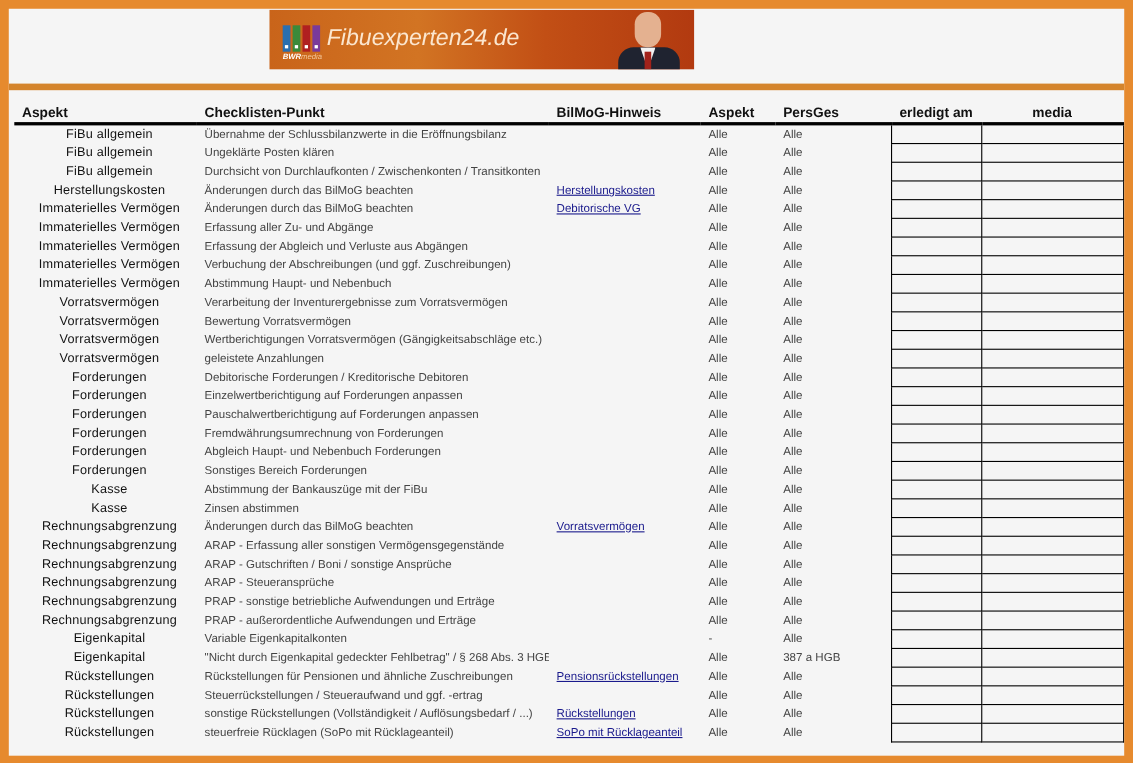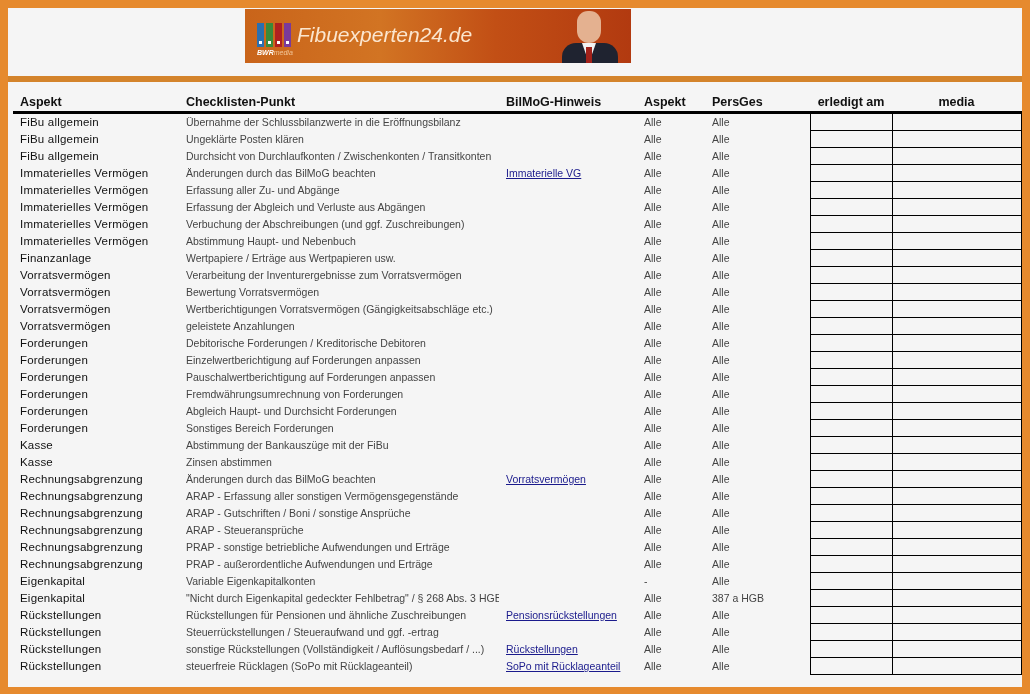--- a/index.html
+++ b/index.html
@@ -36,21 +36,21 @@
     table { position: absolute; left: 5px; top: 80px; border-collapse: collapse; table-layout: fixed; width: 1008px; }
     th {
       font-weight: bold; font-size: 12.5px; color: #111; text-align: left;
       height: 21px; padding: 0 0 2px 7px; border-bottom: 3px solid #000; vertical-align: bottom;
     }
     th.center { text-align: center; padding-left: 0; }
     td {
       height: 16px; padding: 0 0 0 7px; font-size: 10.5px; color: #333;
       white-space: nowrap; overflow: hidden; line-height: 16px;
     }
-    td.aspekt { font-size: 11.5px; color: #111; letter-spacing: 0.2px; }
+    td.aspekt { font-size: 11.5px; color: #111; letter-spacing: 0.2px; text-align: center; }
     td.small { font-size: 10.5px; color: #444; }
     td.box { border: 1.5px solid #000; padding: 0; }
     a { color: #1a1a8c; text-decoration: underline; }
     col.c1 { width: 166px; } col.c2 { width: 320px; } col.c3 { width: 138px; }
     col.c4 { width: 68px; } col.c5 { width: 105px; } col.c6 { width: 82px; } col.c7 { width: 129px; }
   </style>
 </head>
 <body>
 
 <div class="frame">
@@ -117,23 +117,32 @@
         <tr>
           <td class="aspekt">FiBu allgemein</td>
           <td class="small">Durchsicht von Durchlaufkonten / Zwischenkonten / Transitkonten</td>
           <td class="small"></td>
           <td class="small">Alle</td>
           <td class="small">Alle</td>
           <td class="box"></td>
           <td class="box"></td>
         </tr>
         <tr>
+          <td class="aspekt">Herstellungskosten</td>
+          <td class="small">Änderungen durch das BilMoG beachten</td>
+          <td class="small"><a href="#">Herstellungskosten</a></td>
+          <td class="small">Alle</td>
+          <td class="small">Alle</td>
+          <td class="box"></td>
+          <td class="box"></td>
+        </tr>
+        <tr>
           <td class="aspekt">Immaterielles Vermögen</td>
           <td class="small">Änderungen durch das BilMoG beachten</td>
-          <td class="small"><a href="#">Immaterielle VG</a></td>
+          <td class="small"><a href="#">Debitorische VG</a></td>
           <td class="small">Alle</td>
           <td class="small">Alle</td>
           <td class="box"></td>
           <td class="box"></td>
         </tr>
         <tr>
           <td class="aspekt">Immaterielles Vermögen</td>
           <td class="small">Erfassung aller Zu- und Abgänge</td>
           <td class="small"></td>
           <td class="small">Alle</td>
@@ -162,29 +171,20 @@
         <tr>
           <td class="aspekt">Immaterielles Vermögen</td>
           <td class="small">Abstimmung Haupt- und Nebenbuch</td>
           <td class="small"></td>
           <td class="small">Alle</td>
           <td class="small">Alle</td>
           <td class="box"></td>
           <td class="box"></td>
         </tr>
         <tr>
-          <td class="aspekt">Finanzanlage</td>
-          <td class="small">Wertpapiere / Erträge aus Wertpapieren usw.</td>
-          <td class="small"></td>
-          <td class="small">Alle</td>
-          <td class="small">Alle</td>
-          <td class="box"></td>
-          <td class="box"></td>
-        </tr>
-        <tr>
           <td class="aspekt">Vorratsvermögen</td>
           <td class="small">Verarbeitung der Inventurergebnisse zum Vorratsvermögen</td>
           <td class="small"></td>
           <td class="small">Alle</td>
           <td class="small">Alle</td>
           <td class="box"></td>
           <td class="box"></td>
         </tr>
         <tr>
           <td class="aspekt">Vorratsvermögen</td>
@@ -244,21 +244,21 @@
           <td class="aspekt">Forderungen</td>
           <td class="small">Fremdwährungsumrechnung von Forderungen</td>
           <td class="small"></td>
           <td class="small">Alle</td>
           <td class="small">Alle</td>
           <td class="box"></td>
           <td class="box"></td>
         </tr>
         <tr>
           <td class="aspekt">Forderungen</td>
-          <td class="small">Abgleich Haupt- und Durchsicht Forderungen</td>
+          <td class="small">Abgleich Haupt- und Nebenbuch Forderungen</td>
           <td class="small"></td>
           <td class="small">Alle</td>
           <td class="small">Alle</td>
           <td class="box"></td>
           <td class="box"></td>
         </tr>
         <tr>
           <td class="aspekt">Forderungen</td>
           <td class="small">Sonstiges Bereich Forderungen</td>
           <td class="small"></td>

